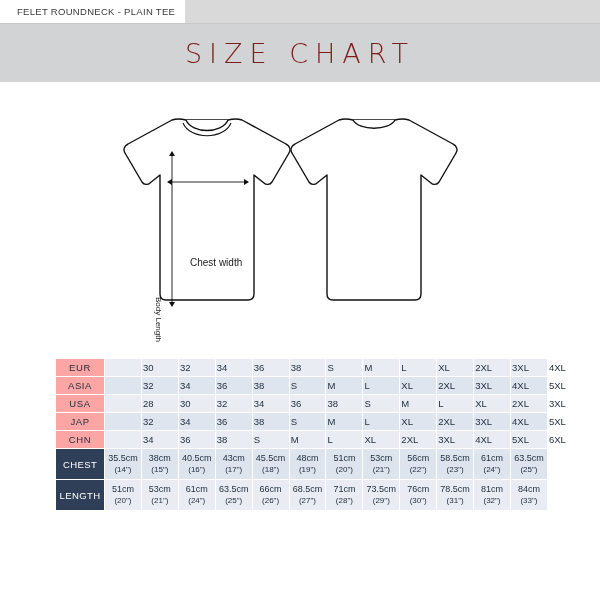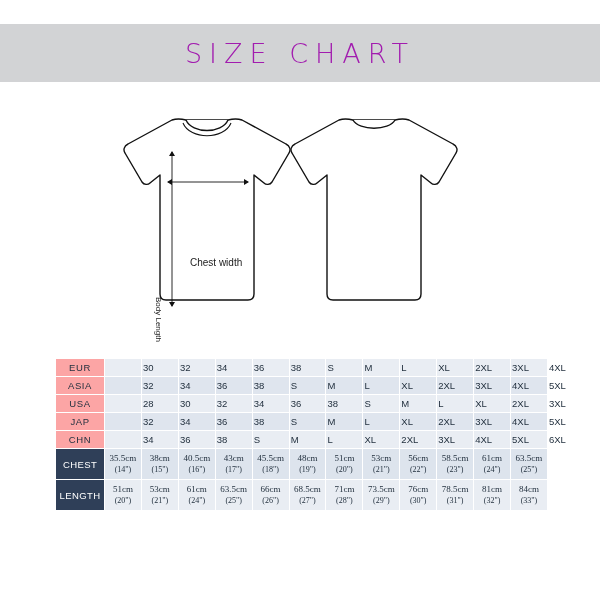--- a/index.html
+++ b/index.html
@@ -55,21 +55,21 @@
     height: 58px;
     background: #d2d3d5;
   }
   .banner-title {
     position: absolute;
     left: 0; right: 0;
     top: 14px;
     text-align: center;
     font-size: 27px;
     letter-spacing: 7px;
-    color: #a21caf;
+    color: #7f1d1d;
     font-family: "DejaVu Sans", sans-serif;
     font-weight: 300;
   }
 
   
   .illustration {
     position: absolute;
     left: 0;
     top: 82px;
     width: 600px;
@@ -132,41 +132,44 @@
     padding-left: 38px;
   }
   tr.size-row.alt td.cell {
     background: #dfe5ee;
   }
   tr.meas-row td.cell {
     background: #dde4ed;
     height: 30px;
     line-height: 12px;
     font-size: 9px;
-    font-family: Liberation Serif, serif;
   }
   tr.meas-row.alt td.cell {
     background: #e9edf3;
   }
   .cell-main { display: block; }
   .cell-sub { display: block; font-size: 8px; }
 
   .footnote {
     position: absolute;
     left: 55px;
     top: 513px;
     font-size: 9.5px;
     color: #1b1b1b;
   }
 </style>
 </head>
 <body>
 
 <div class="page">
 
+  <div class="topbar">
+    <div class="topbar-right"></div>
+    <div class="topbar-title">FELET ROUNDNECK - PLAIN TEE</div>
+  </div>
 
   <div class="banner">
     <div class="banner-title">SIZE CHART</div>
   </div>
 
   <div class="illustration">
     <svg width="600" height="270" viewBox="0 0 600 270">
 
       <g fill="#ffffff" stroke="#111111" stroke-width="1.4" stroke-linejoin="round">
         <path d="M186,38

